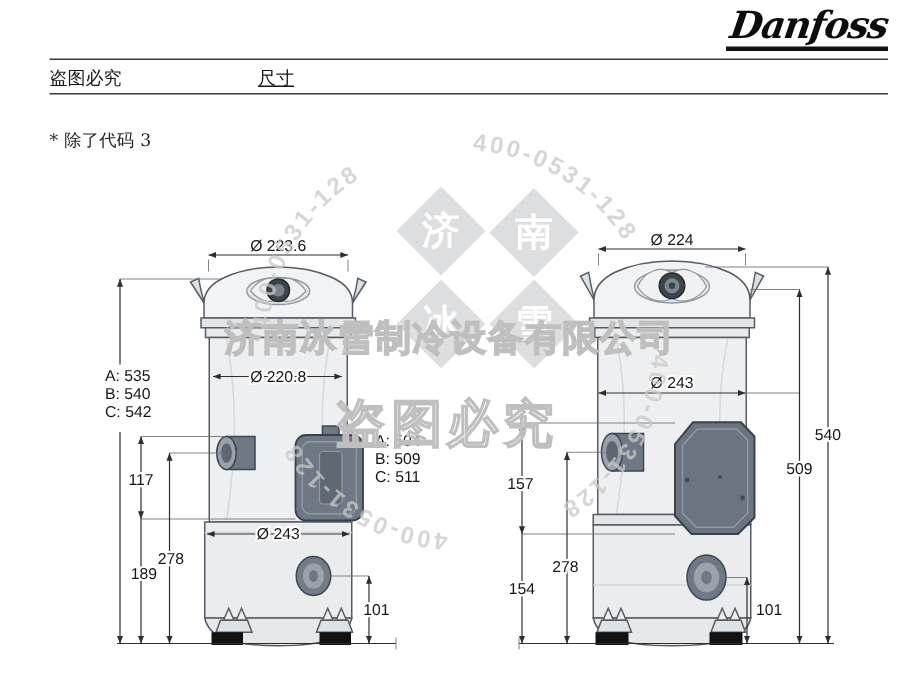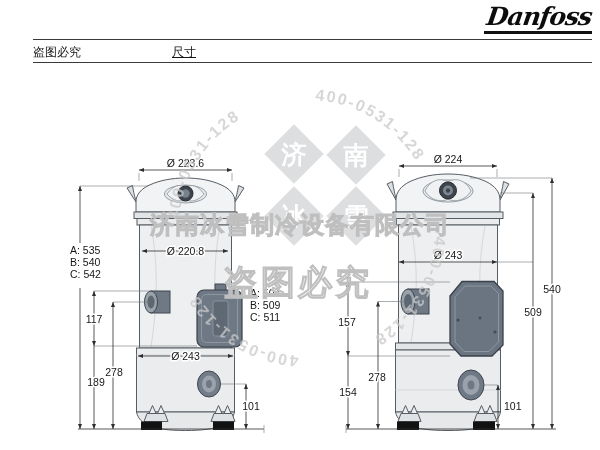--- a/index.html
+++ b/index.html
@@ -48,20 +48,21 @@
   <div class="logo">
     <span class="logo-text">Danfoss</span>
     <div class="logo-underline"></div>
   </div>
   <div class="rule rule-top"></div>
   <div class="h-label h-label-1">盗图必究</div>
   <div class="h-label h-label-2">尺寸</div>
   <div class="rule rule-bottom"></div>
 
   <div class="model-block model-left">
+    <div>* 除了代码 3</div>
   </div>
 
   <svg class="layer" width="600" height="450" viewBox="0 0 600 450">
     <defs>
       <marker id="arr" viewBox="0 0 10 10" refX="8.5" refY="5" markerWidth="7.5" markerHeight="7.5" orient="auto-start-reverse">
         <path d="M0,1.6 L8.5,5 L0,8.4 Z" fill="#2e2e2e"></path>
       </marker>
     </defs>
 
     <g>

